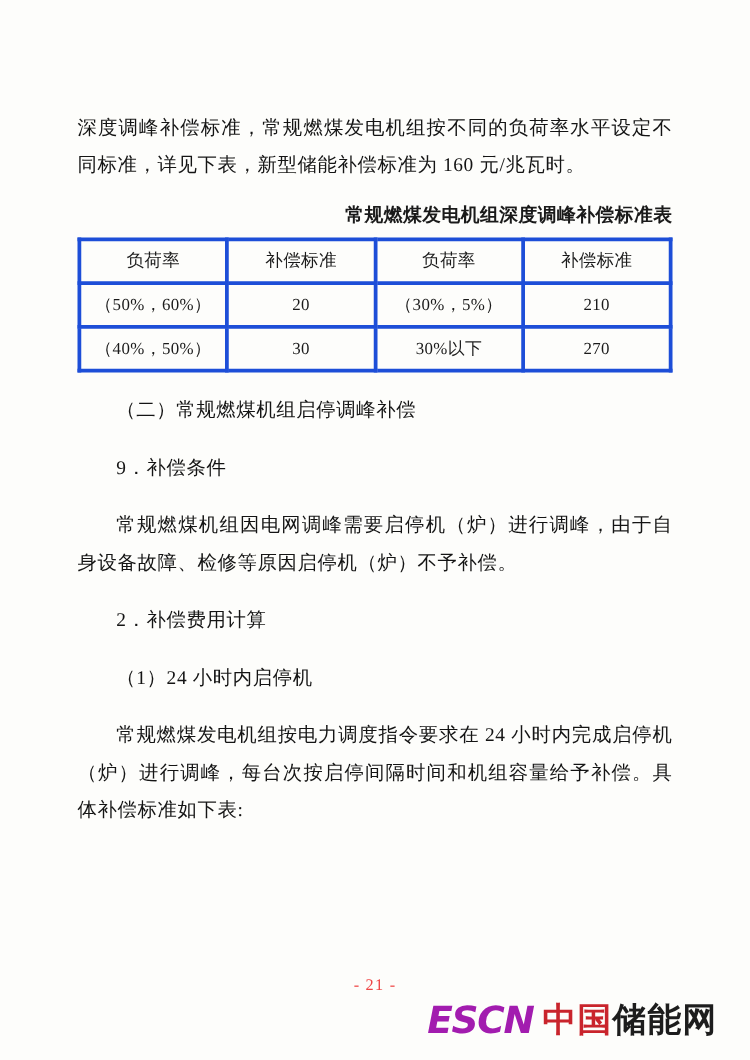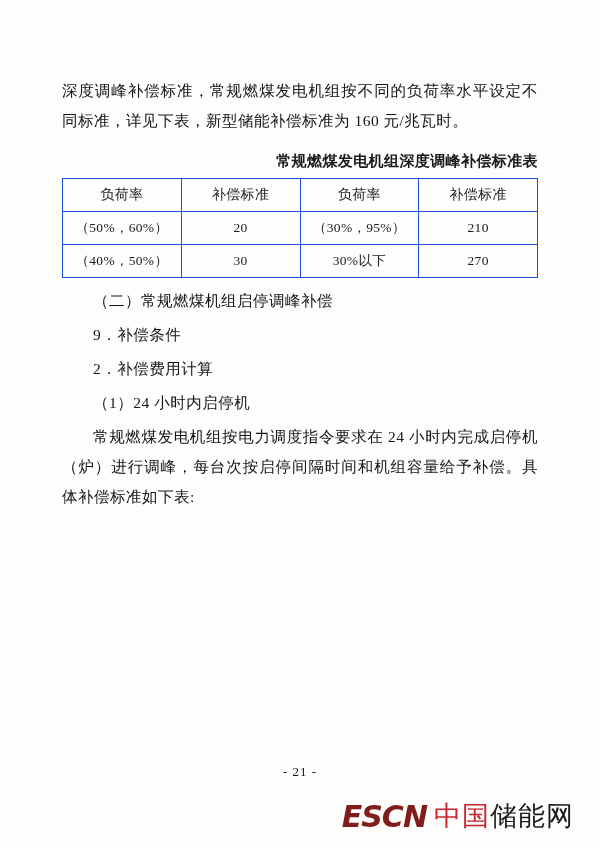--- a/index.html
+++ b/index.html
@@ -20,21 +20,21 @@
     width: 600px;
     height: 848px;
     box-sizing: border-box;
     padding: 72px 62px 0 62px;
   }
   .para {
     font-size: 15.5px;
     line-height: 30px;
     letter-spacing: 0.5px;
     text-align: justify;
-    margin: 4px 0 2px 0;
+    margin: 16px 0 2px 0;
     color: #141414;
   }
   .indent {
     text-indent: 31px;
   }
   .tbl-title {
     text-align: right;
     font-size: 15px;
     line-height: 30px;
     font-weight: bold;
@@ -49,63 +49,63 @@
     padding-right: 24px;
     margin-bottom: 4px;
   }
   table.comp {
     border-collapse: collapse;
     width: 100%;
     margin: 0 auto 8px auto;
     table-layout: fixed;
   }
   table.comp td {
-    border: 1px solid #1d4ed8;
+    border: 3px solid #1d4ed8;
     height: 32px;
     text-align: center;
     vertical-align: middle;
     font-size: 13.5px;
     letter-spacing: 0.3px;
     padding: 0 2px;
   }
   table.comp td.hdr {
     font-size: 14px;
   }
   .body-block {
     margin-top: 8px;
   }
   .pagenum {
     position: absolute;
     left: 0;
     right: 0;
-    bottom: 68px;
+    bottom: 52px;
     text-align: center;
     font-size: 13px;
-    color: #0f172a;
+    color: #ef4444;
     letter-spacing: 1px;
   }
   .watermark {
     position: absolute;
     right: 26px;
     bottom: 14px;
     display: flex;
     align-items: center;
     gap: 7px;
   }
   .wm-escn {
     font-family: "DejaVu Sans", sans-serif;
     font-weight: bold;
     font-style: italic;
     font-size: 30px;
-    color: #7f1d1d;
+    color: #a21caf;
     letter-spacing: -1px;
   }
   .wm-cn {
     font-family: "DejaVu Sans", sans-serif;
-    font-weight: normal;
+    font-weight: bold;
     font-size: 27px;
     color: #c9242c;
     letter-spacing: 1px;
   }
   .wm-cn .dark {
     color: #1d1d1d;
   }
 </style>
 </head>
 <body>
@@ -121,35 +121,36 @@
     <tbody>
       <tr>
         <td class="hdr">负荷率</td>
         <td class="hdr">补偿标准</td>
         <td class="hdr">负荷率</td>
         <td class="hdr">补偿标准</td>
       </tr>
       <tr>
         <td>（50%，60%）</td>
         <td>20</td>
-        <td>（30%，95%）</td>
+        <td>（30%，5%）</td>
         <td>210</td>
       </tr>
       <tr>
         <td>（40%，50%）</td>
         <td>30</td>
         <td>30%以下</td>
         <td>270</td>
       </tr>
     </tbody>
   </table>
 
   <div class="body-block">
     <p class="para indent">（二）常规燃煤机组启停调峰补偿</p>
     <p class="para indent">9．补偿条件</p>
+    <p class="para indent">常规燃煤机组因电网调峰需要启停机（炉）进行调峰，由于自身设备故障、检修等原因启停机（炉）不予补偿。</p>
     <p class="para indent">2．补偿费用计算</p>
     <p class="para indent">（1）24 小时内启停机</p>
     <p class="para indent">常规燃煤发电机组按电力调度指令要求在 24 小时内完成启停机（炉）进行调峰，每台次按启停间隔时间和机组容量给予补偿。具体补偿标准如下表:</p>
   </div>
 
   <div class="pagenum">- 21 -</div>
 
   <div class="watermark">
     <span class="wm-escn">ESCN</span>
     <span class="wm-cn"><span>中国</span><span class="dark">储能网</span></span>

